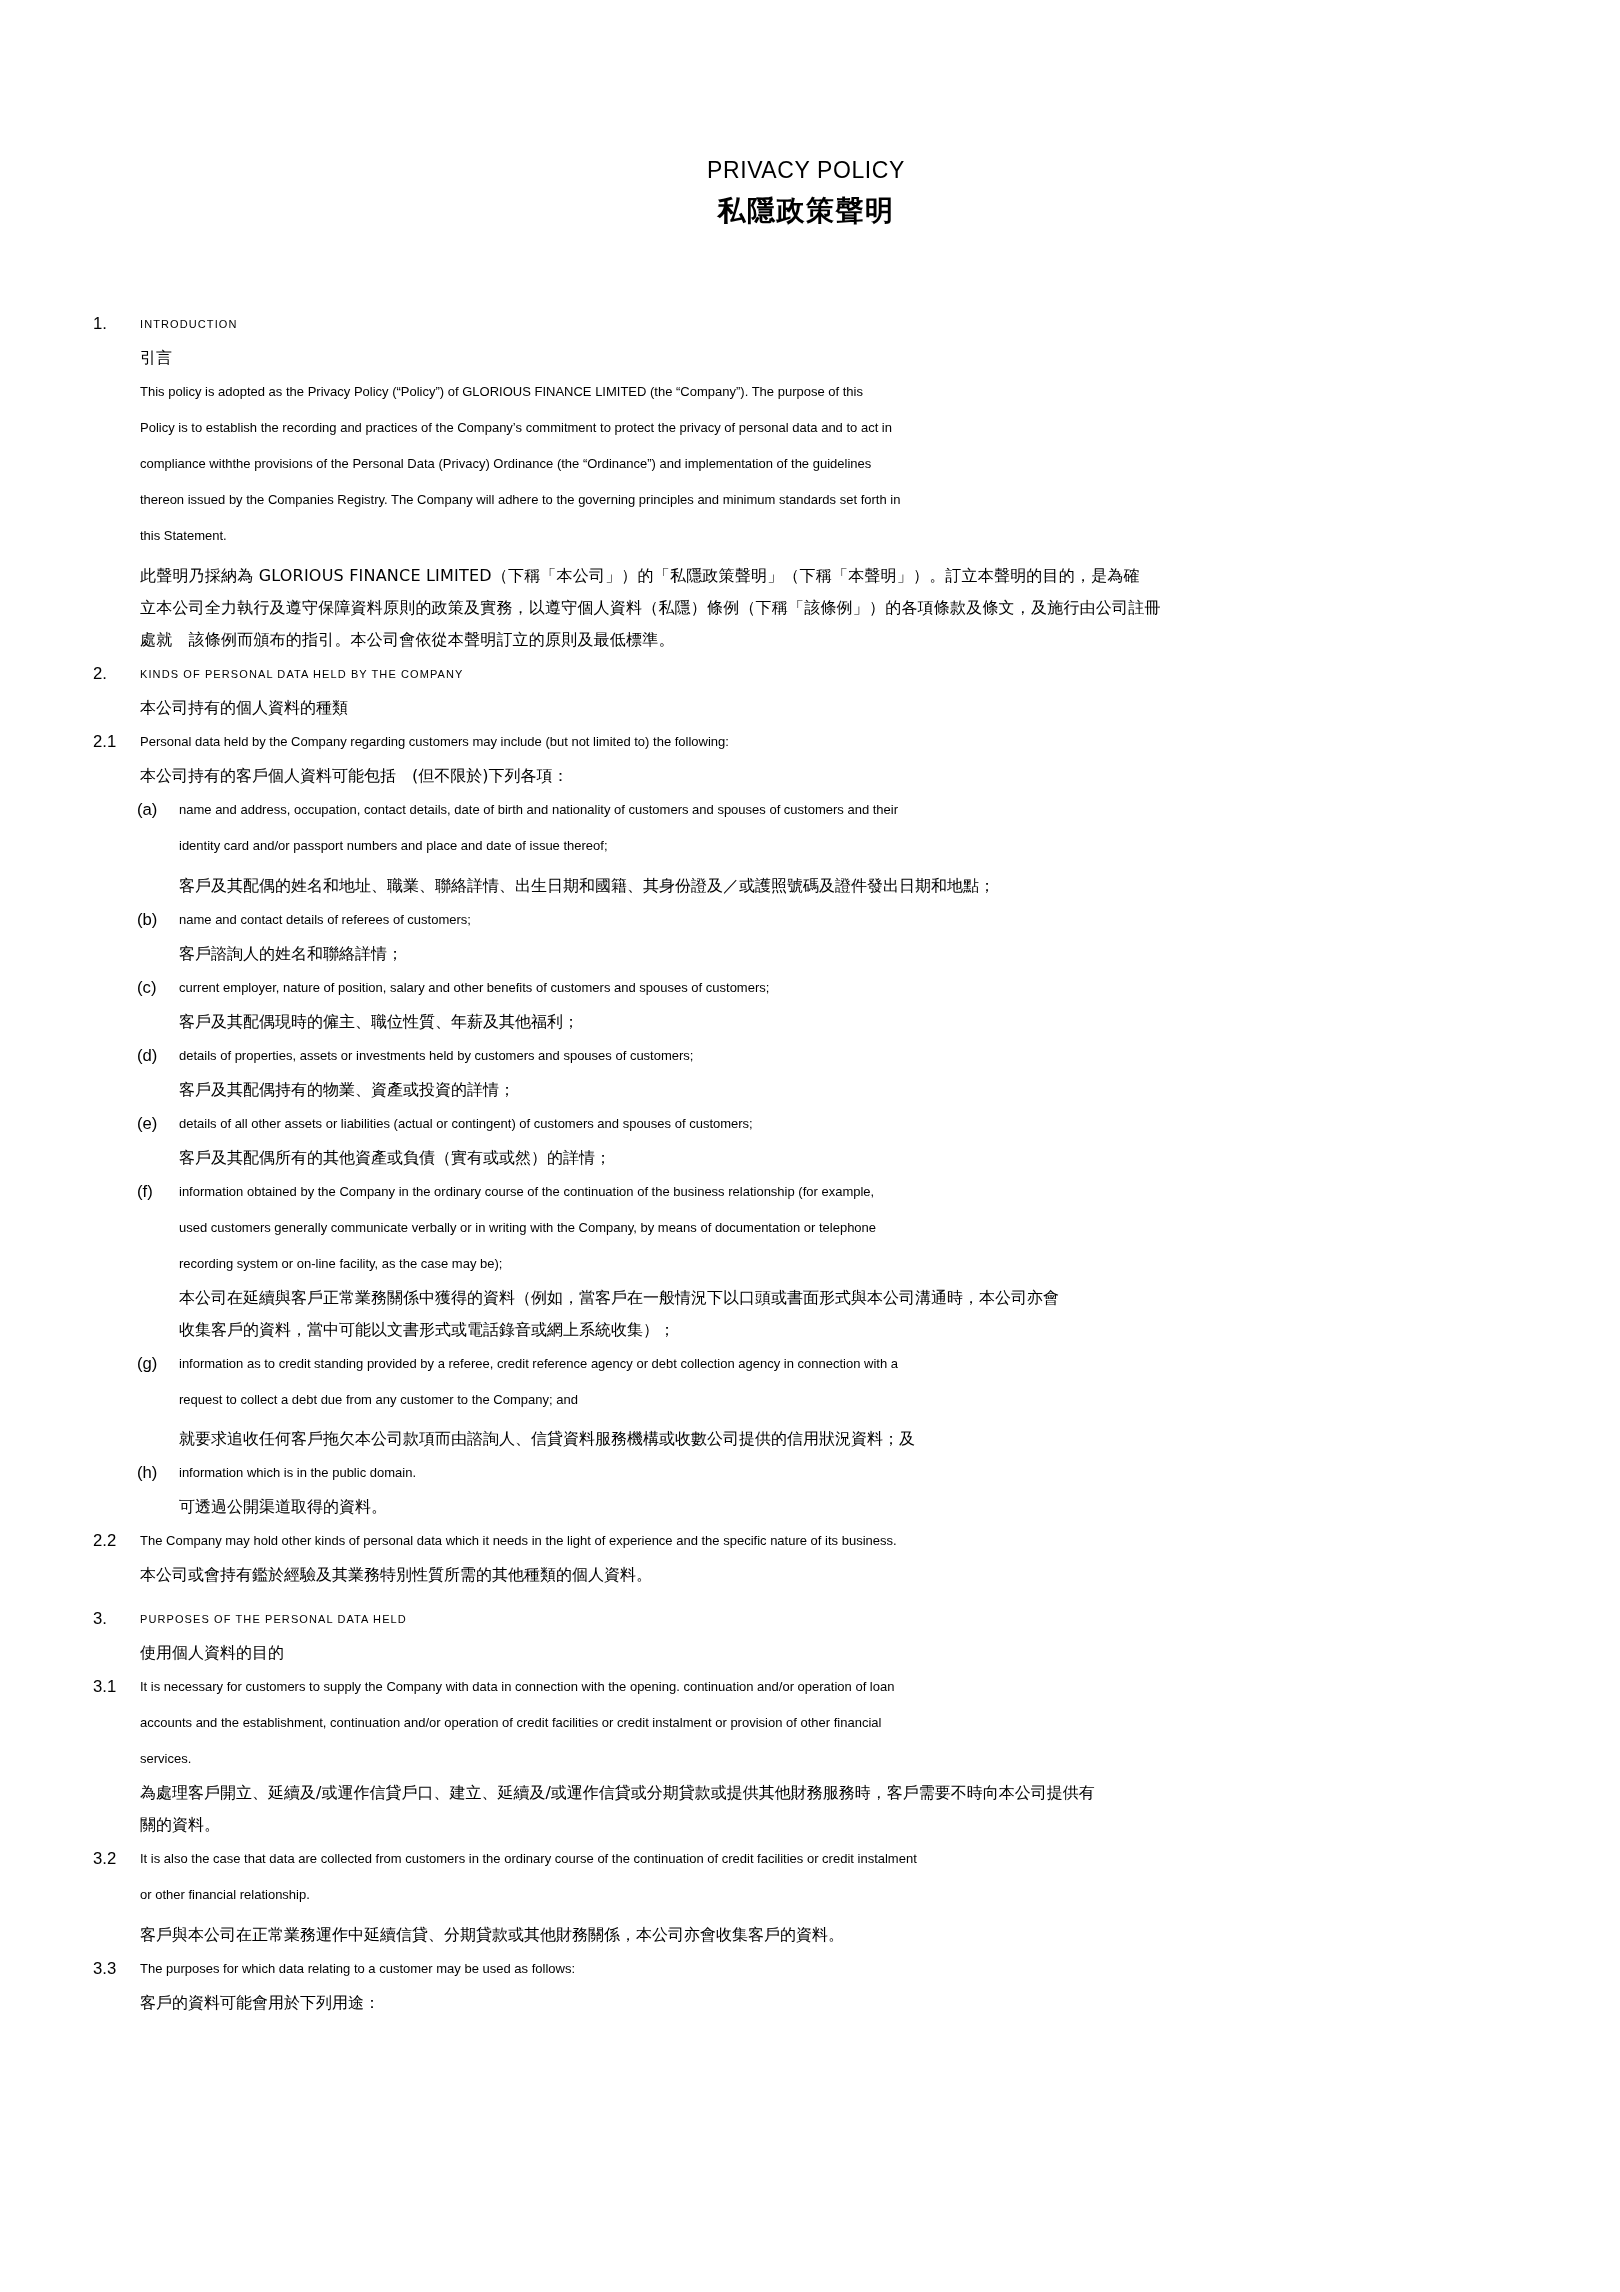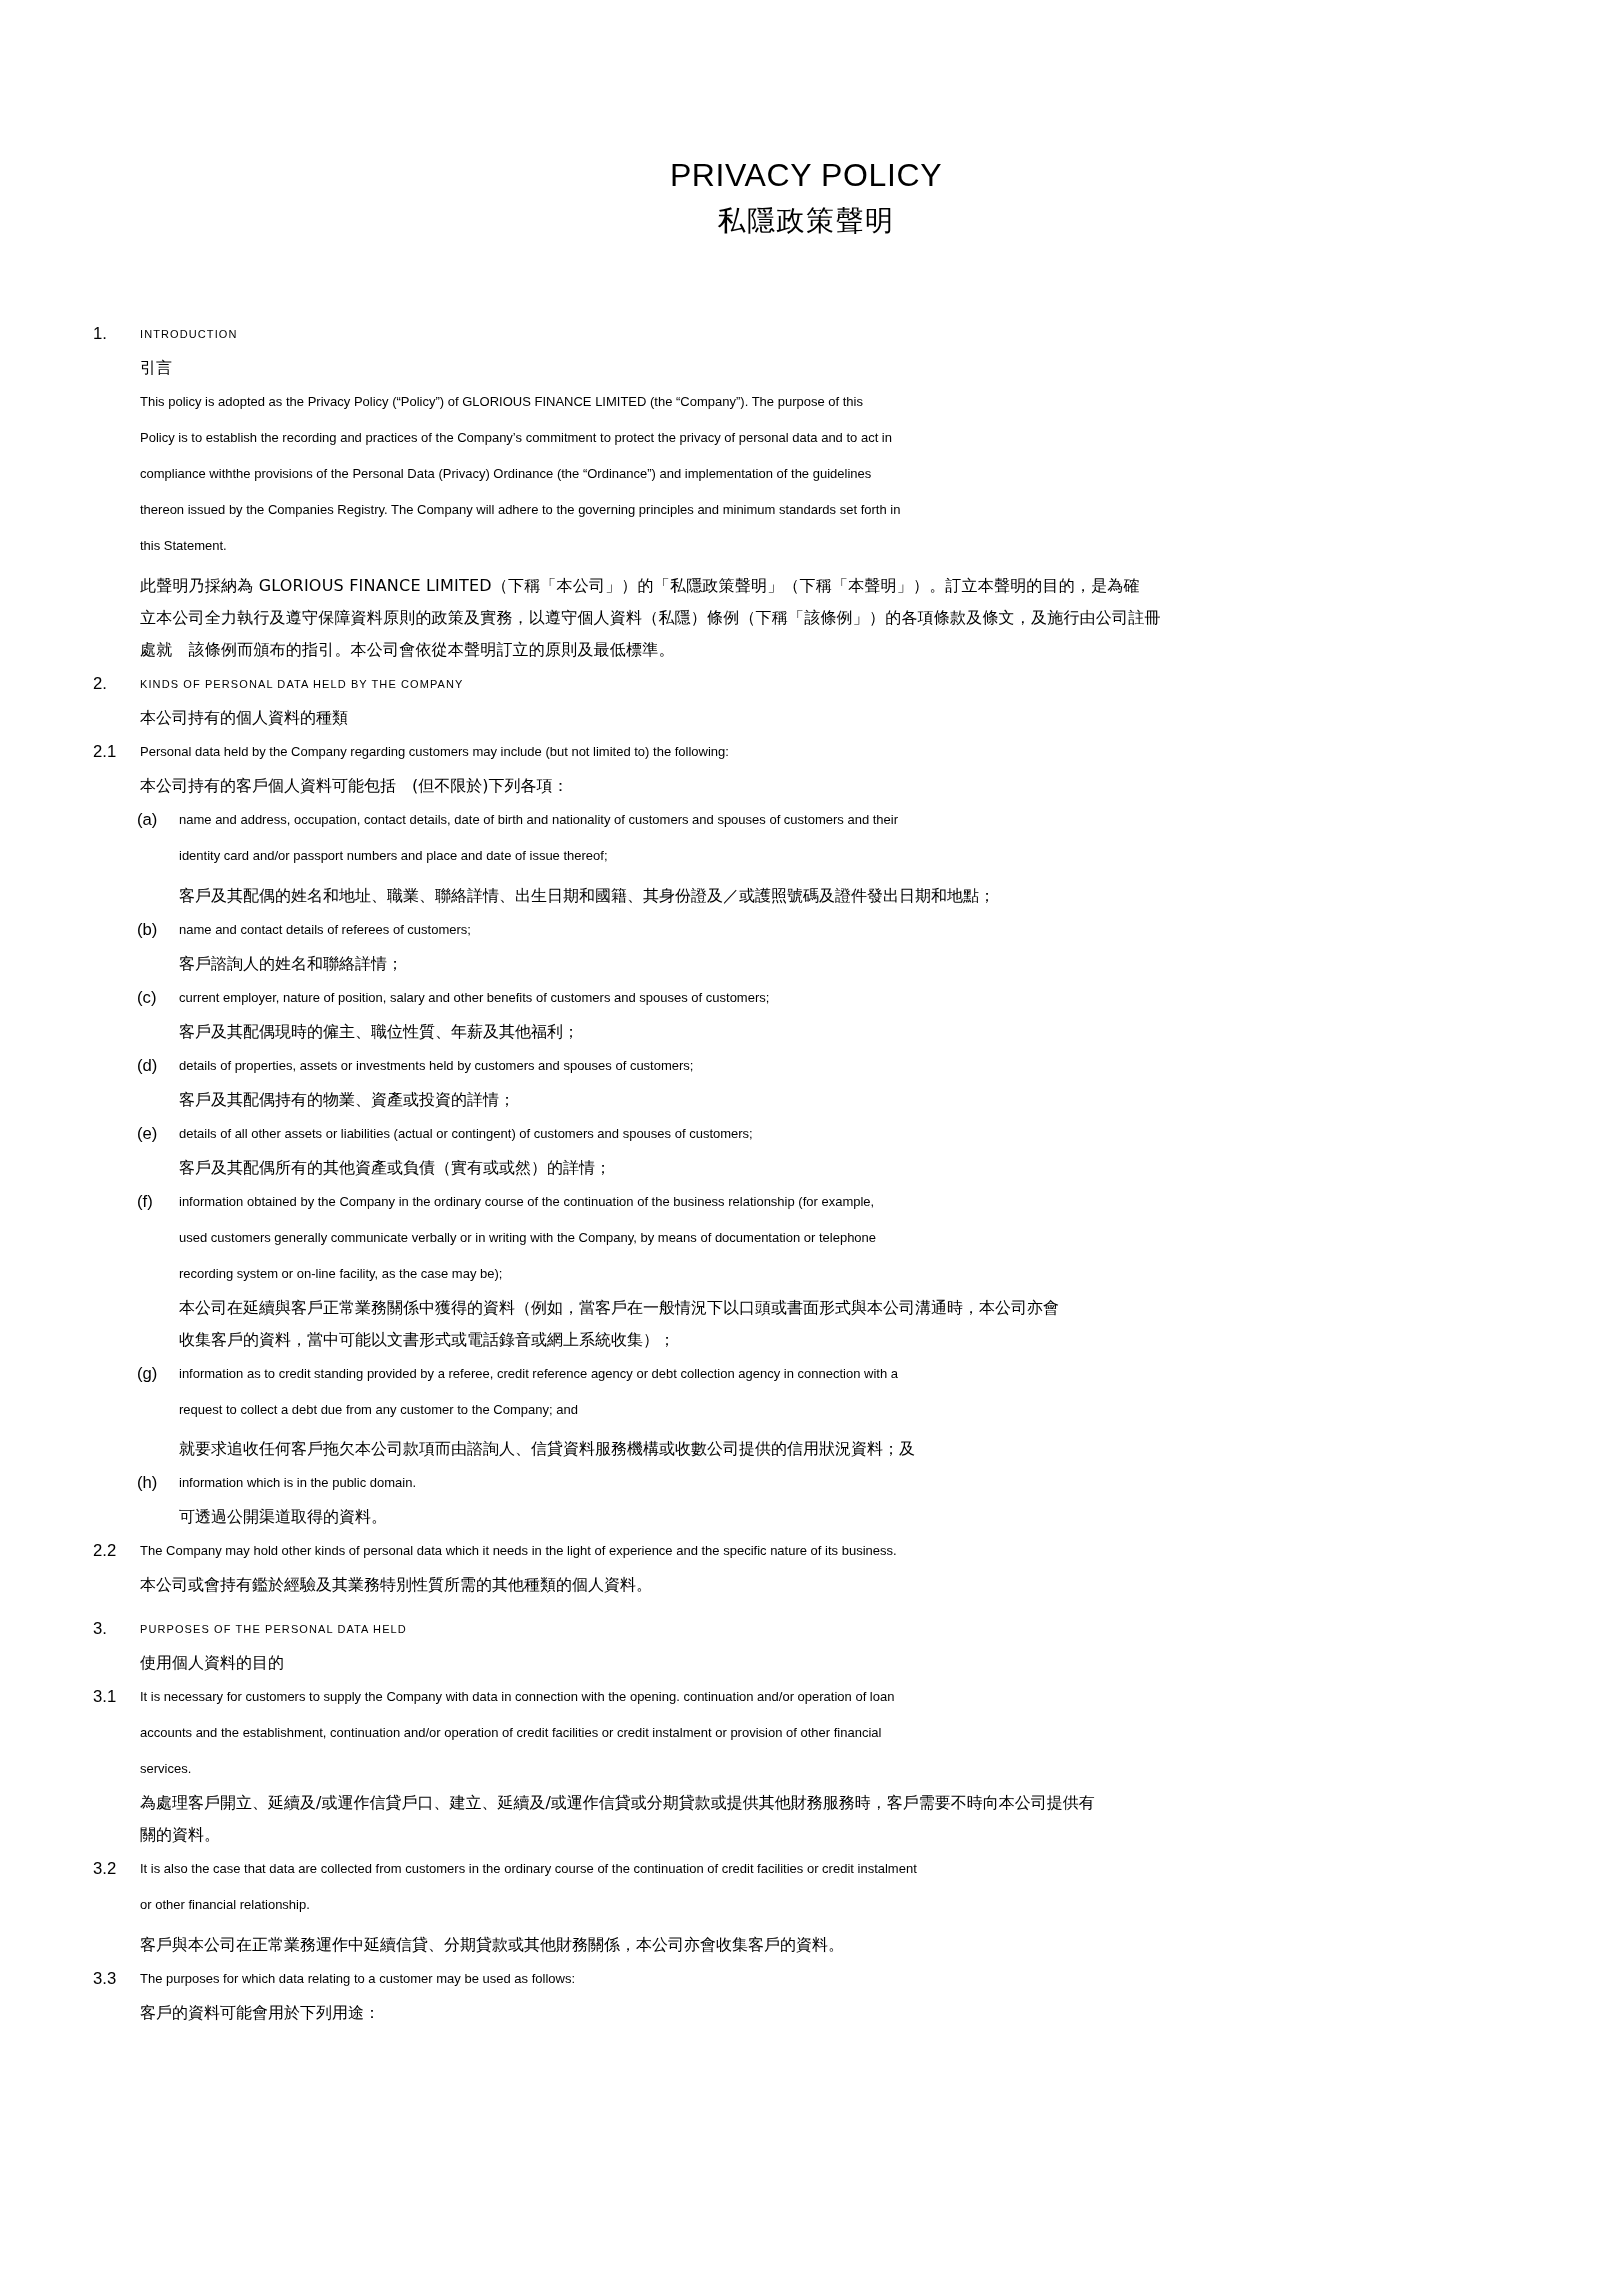--- a/index.html
+++ b/index.html
@@ -24,31 +24,31 @@
   #content {
     position: absolute;
     left: 93px;
     top: 157px;
     width: 1426px;
   }
 
   
   .doc-title-en {
     text-align: center;
-    font-size: 32px;
+    font-size: 23px;
     letter-spacing: 0.6px;
     margin: 0 0 7.8px 0;
     font-weight: 400;
   }
   .doc-title-zh {
     text-align: center;
     font-size: 28px;
     letter-spacing: 1.5px;
     margin: 0 0 76px 0;
-    font-weight: 400;
+    font-weight: 700;
   }
 
   
   .row {
     display: flex;
     align-items: flex-start;
     width: 100%;
   }
   .marker {
     flex: 0 0 auto;

